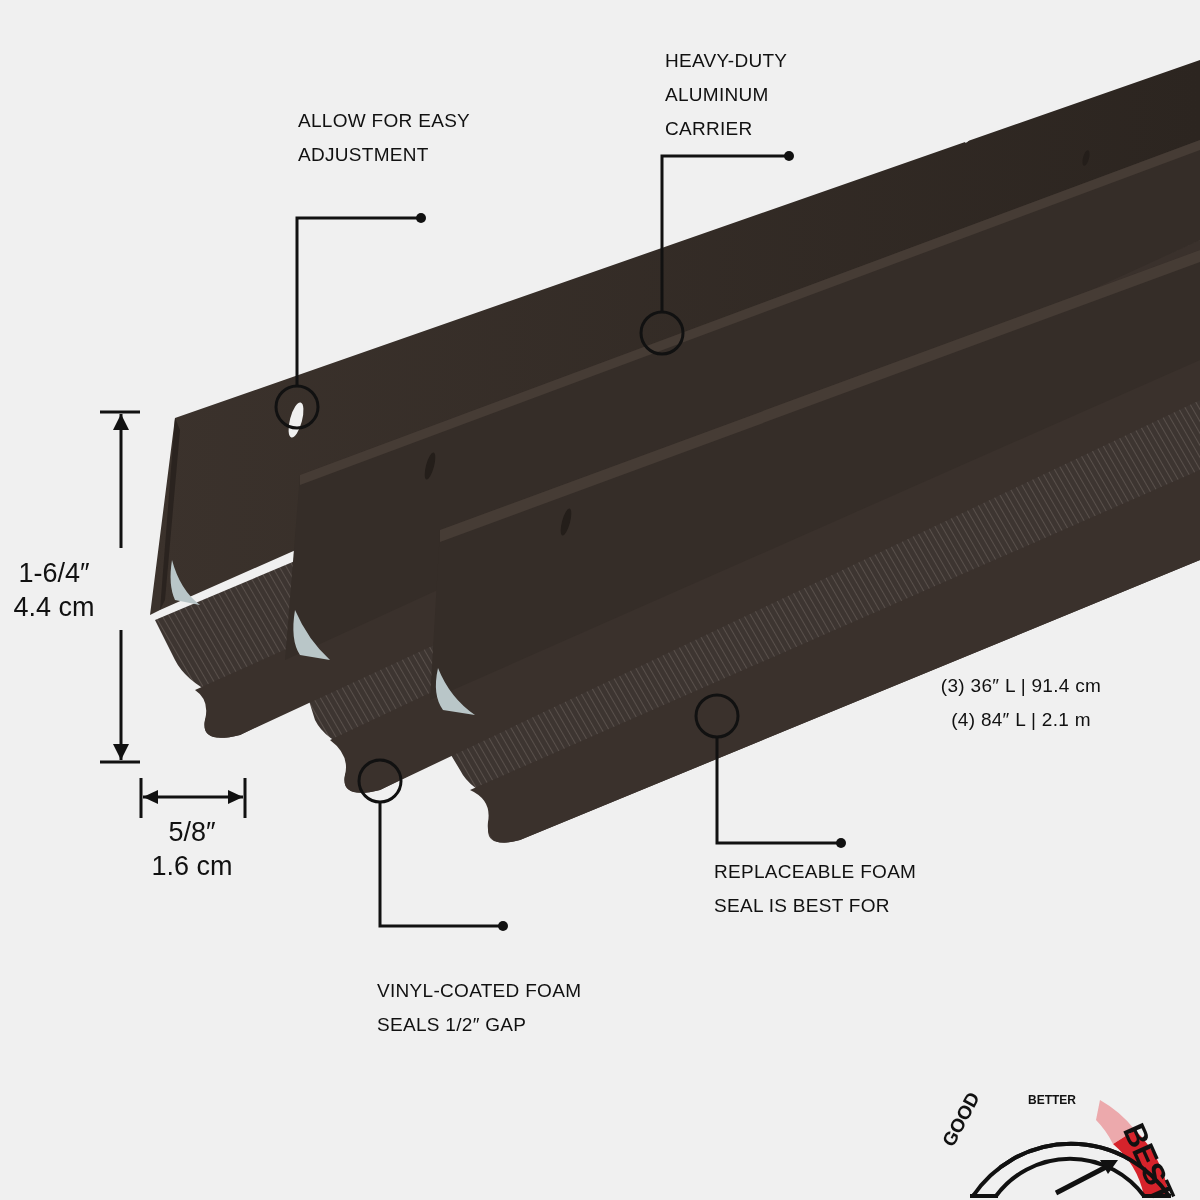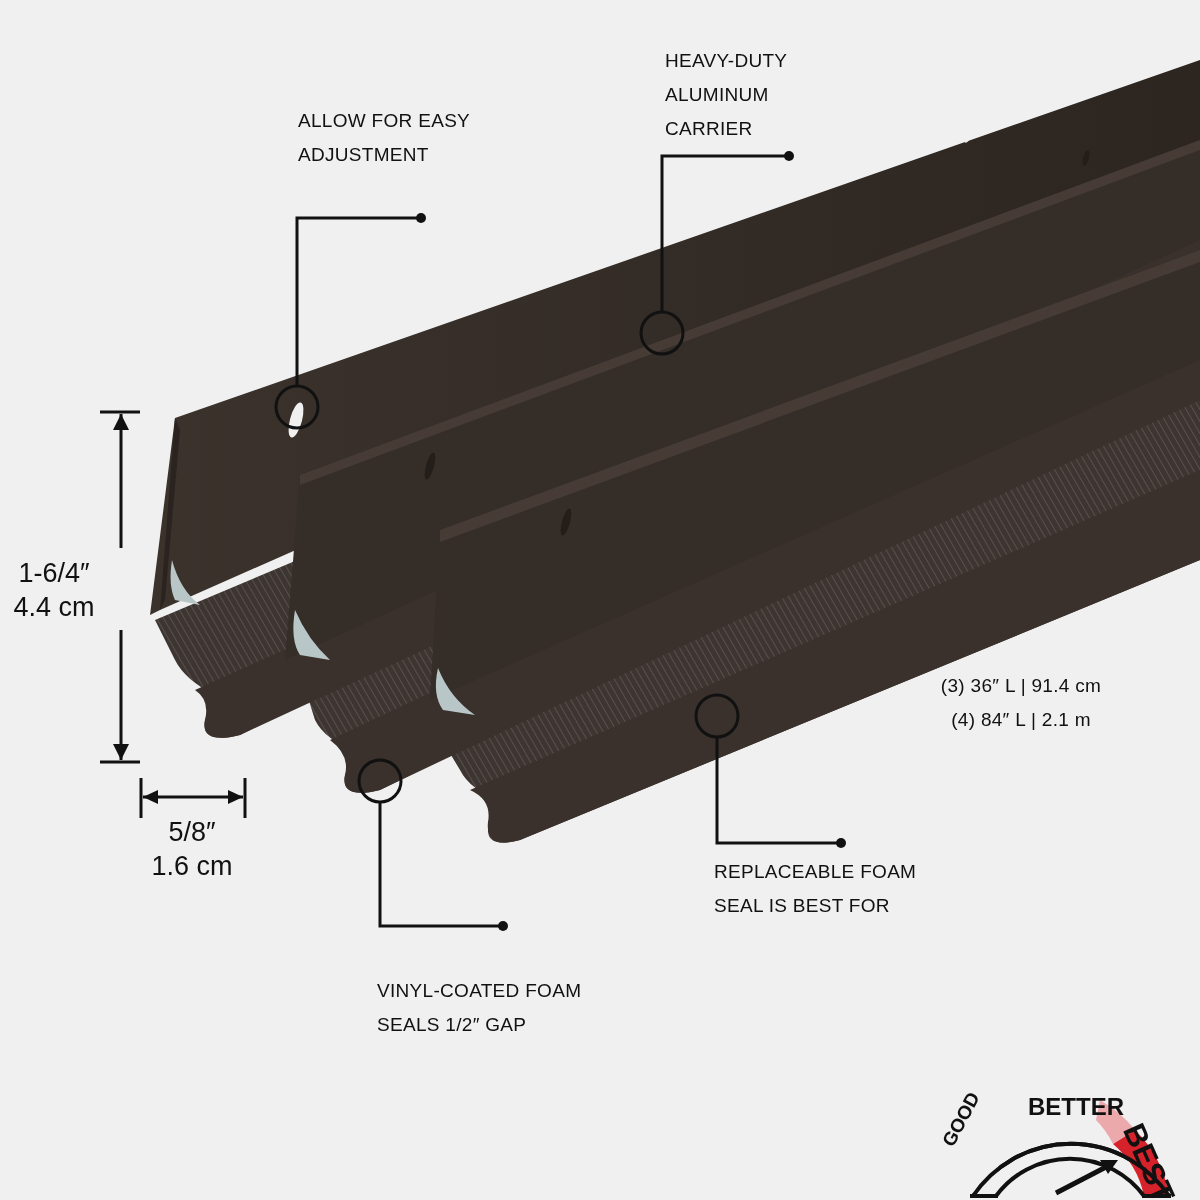--- a/index.html
+++ b/index.html
@@ -138,14 +138,14 @@
 <div class="dim" style="left:0px;top:556px;width:108px;">
   <div>1-6/4″</div>
   <div>4.4 cm</div>
 </div>
 <div class="dim" style="left:128px;top:797px;width:128px;margin-top:18px;">
   <div>5/8″</div>
   <div>1.6 cm</div>
 </div>
 
 <div class="gauge-text" style="left:938px;top:1140px;font-size:19px;transform:rotate(-62deg);transform-origin:left top;">GOOD</div>
-<div class="gauge-text" style="left:1028px;top:1093px;font-size:24px;">BETTER</div>
+<div class="gauge-text" style="left:1028px;top:1093px;font-size:12px;">BETTER</div>
 <div class="gauge-text" style="left:1148px;top:1118px;font-size:31px;transform:rotate(66deg);transform-origin:left top;">BEST</div>
 
 </body></html>

